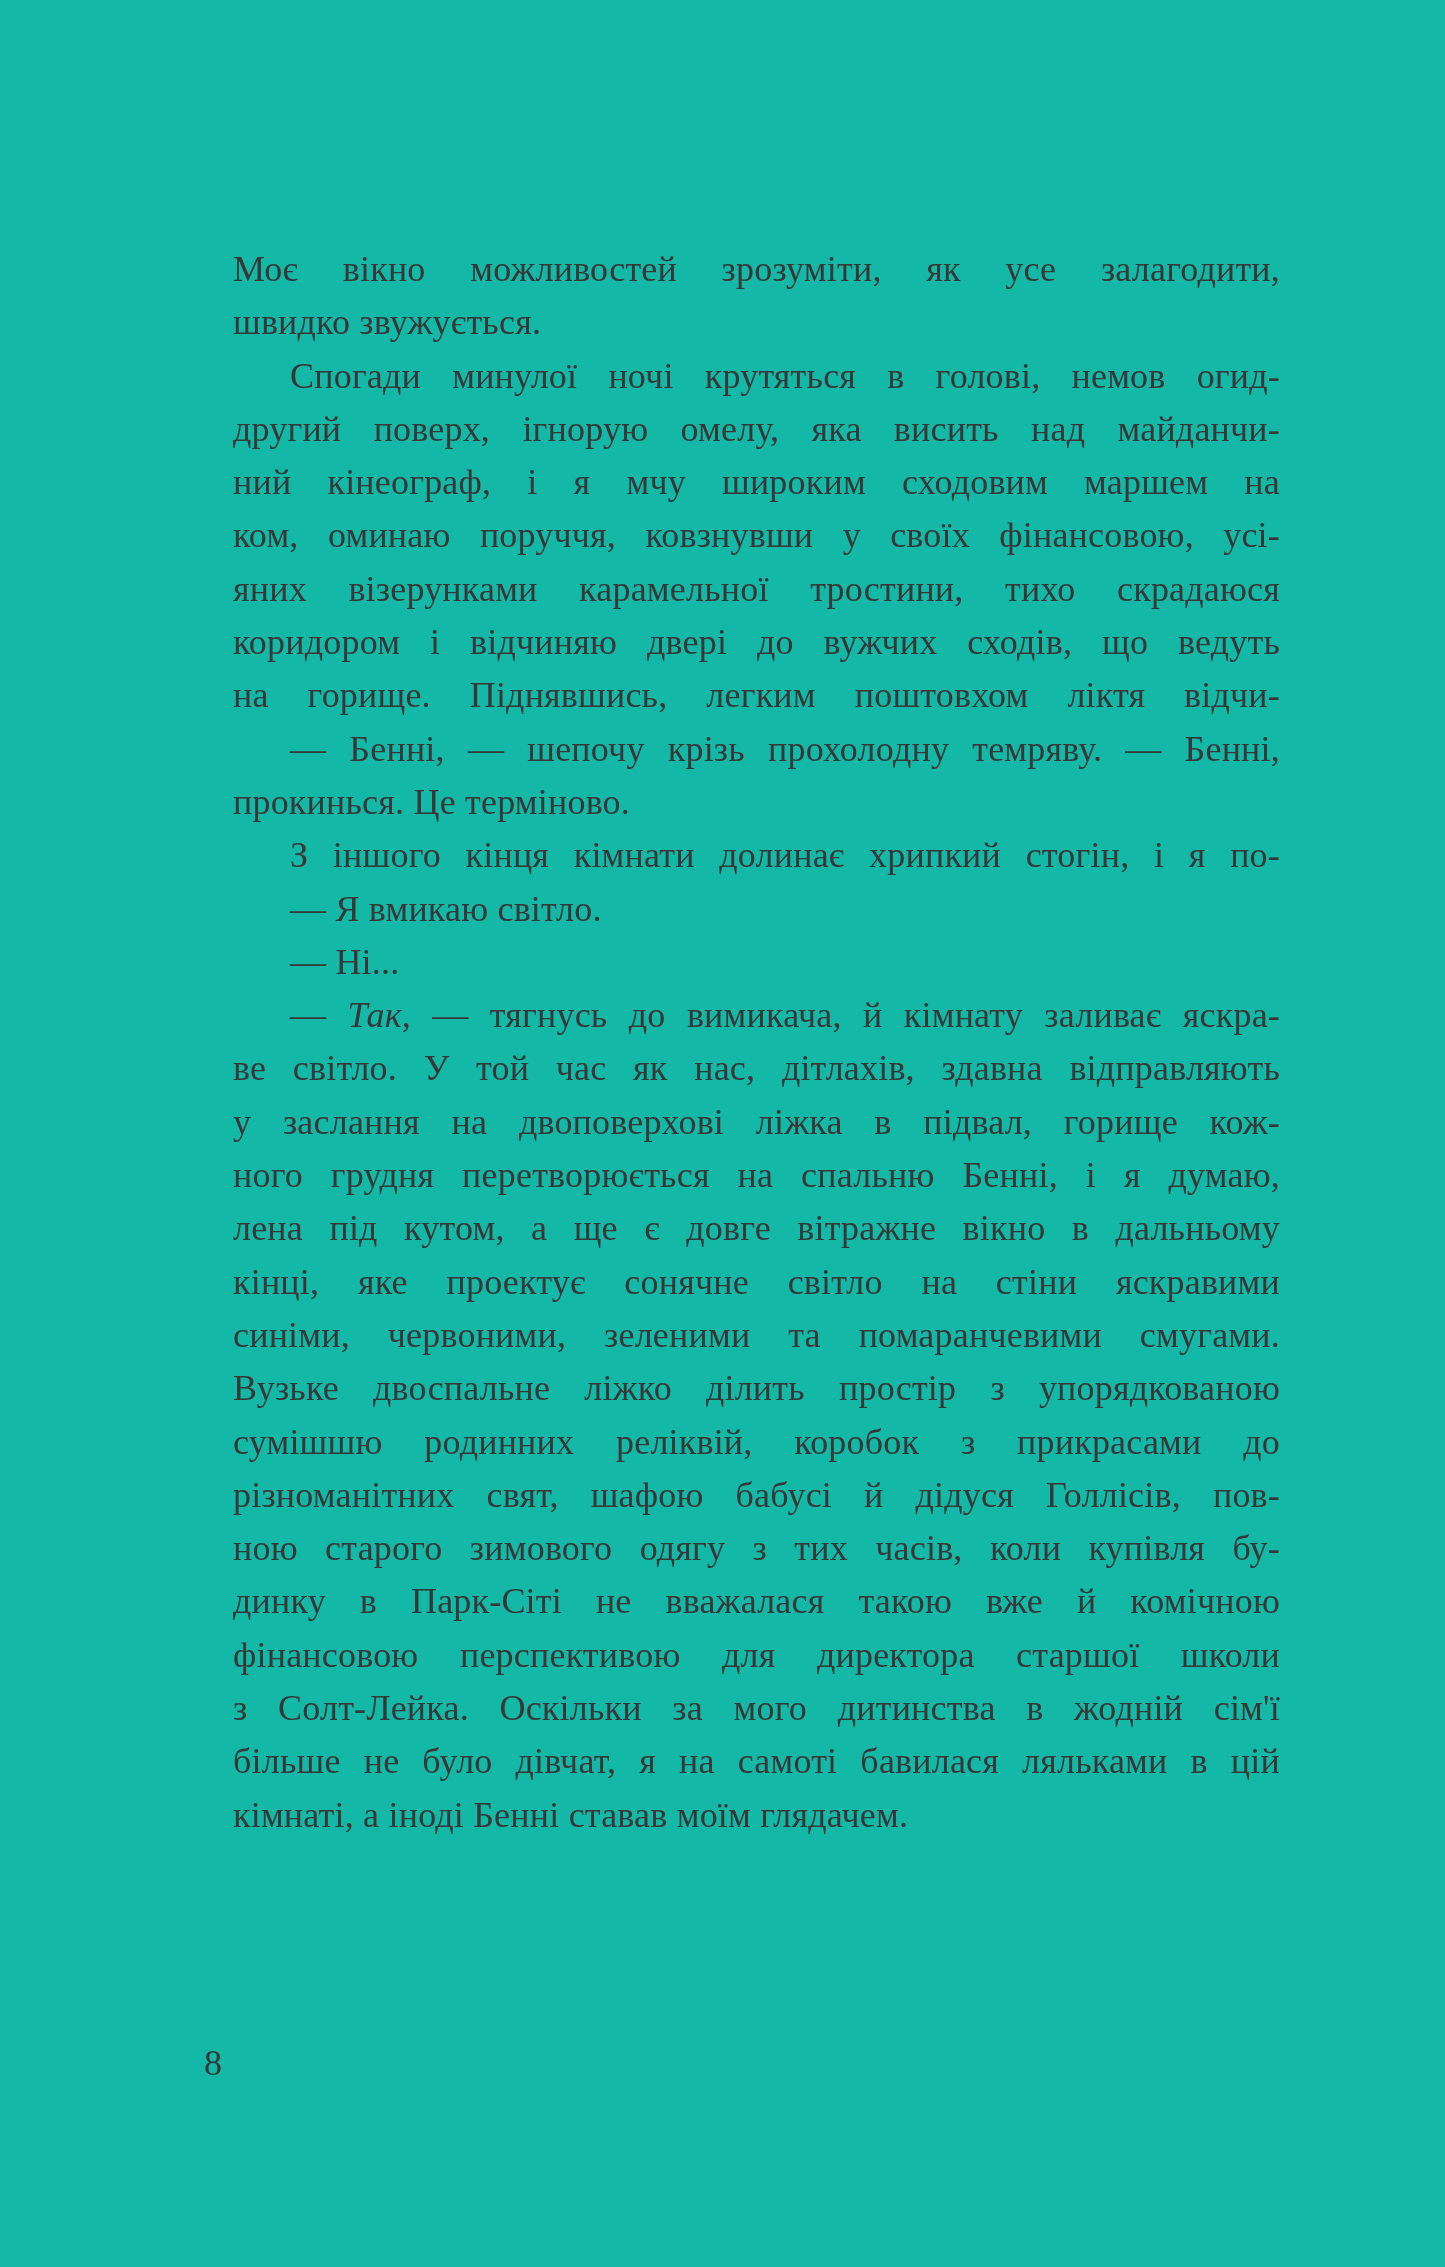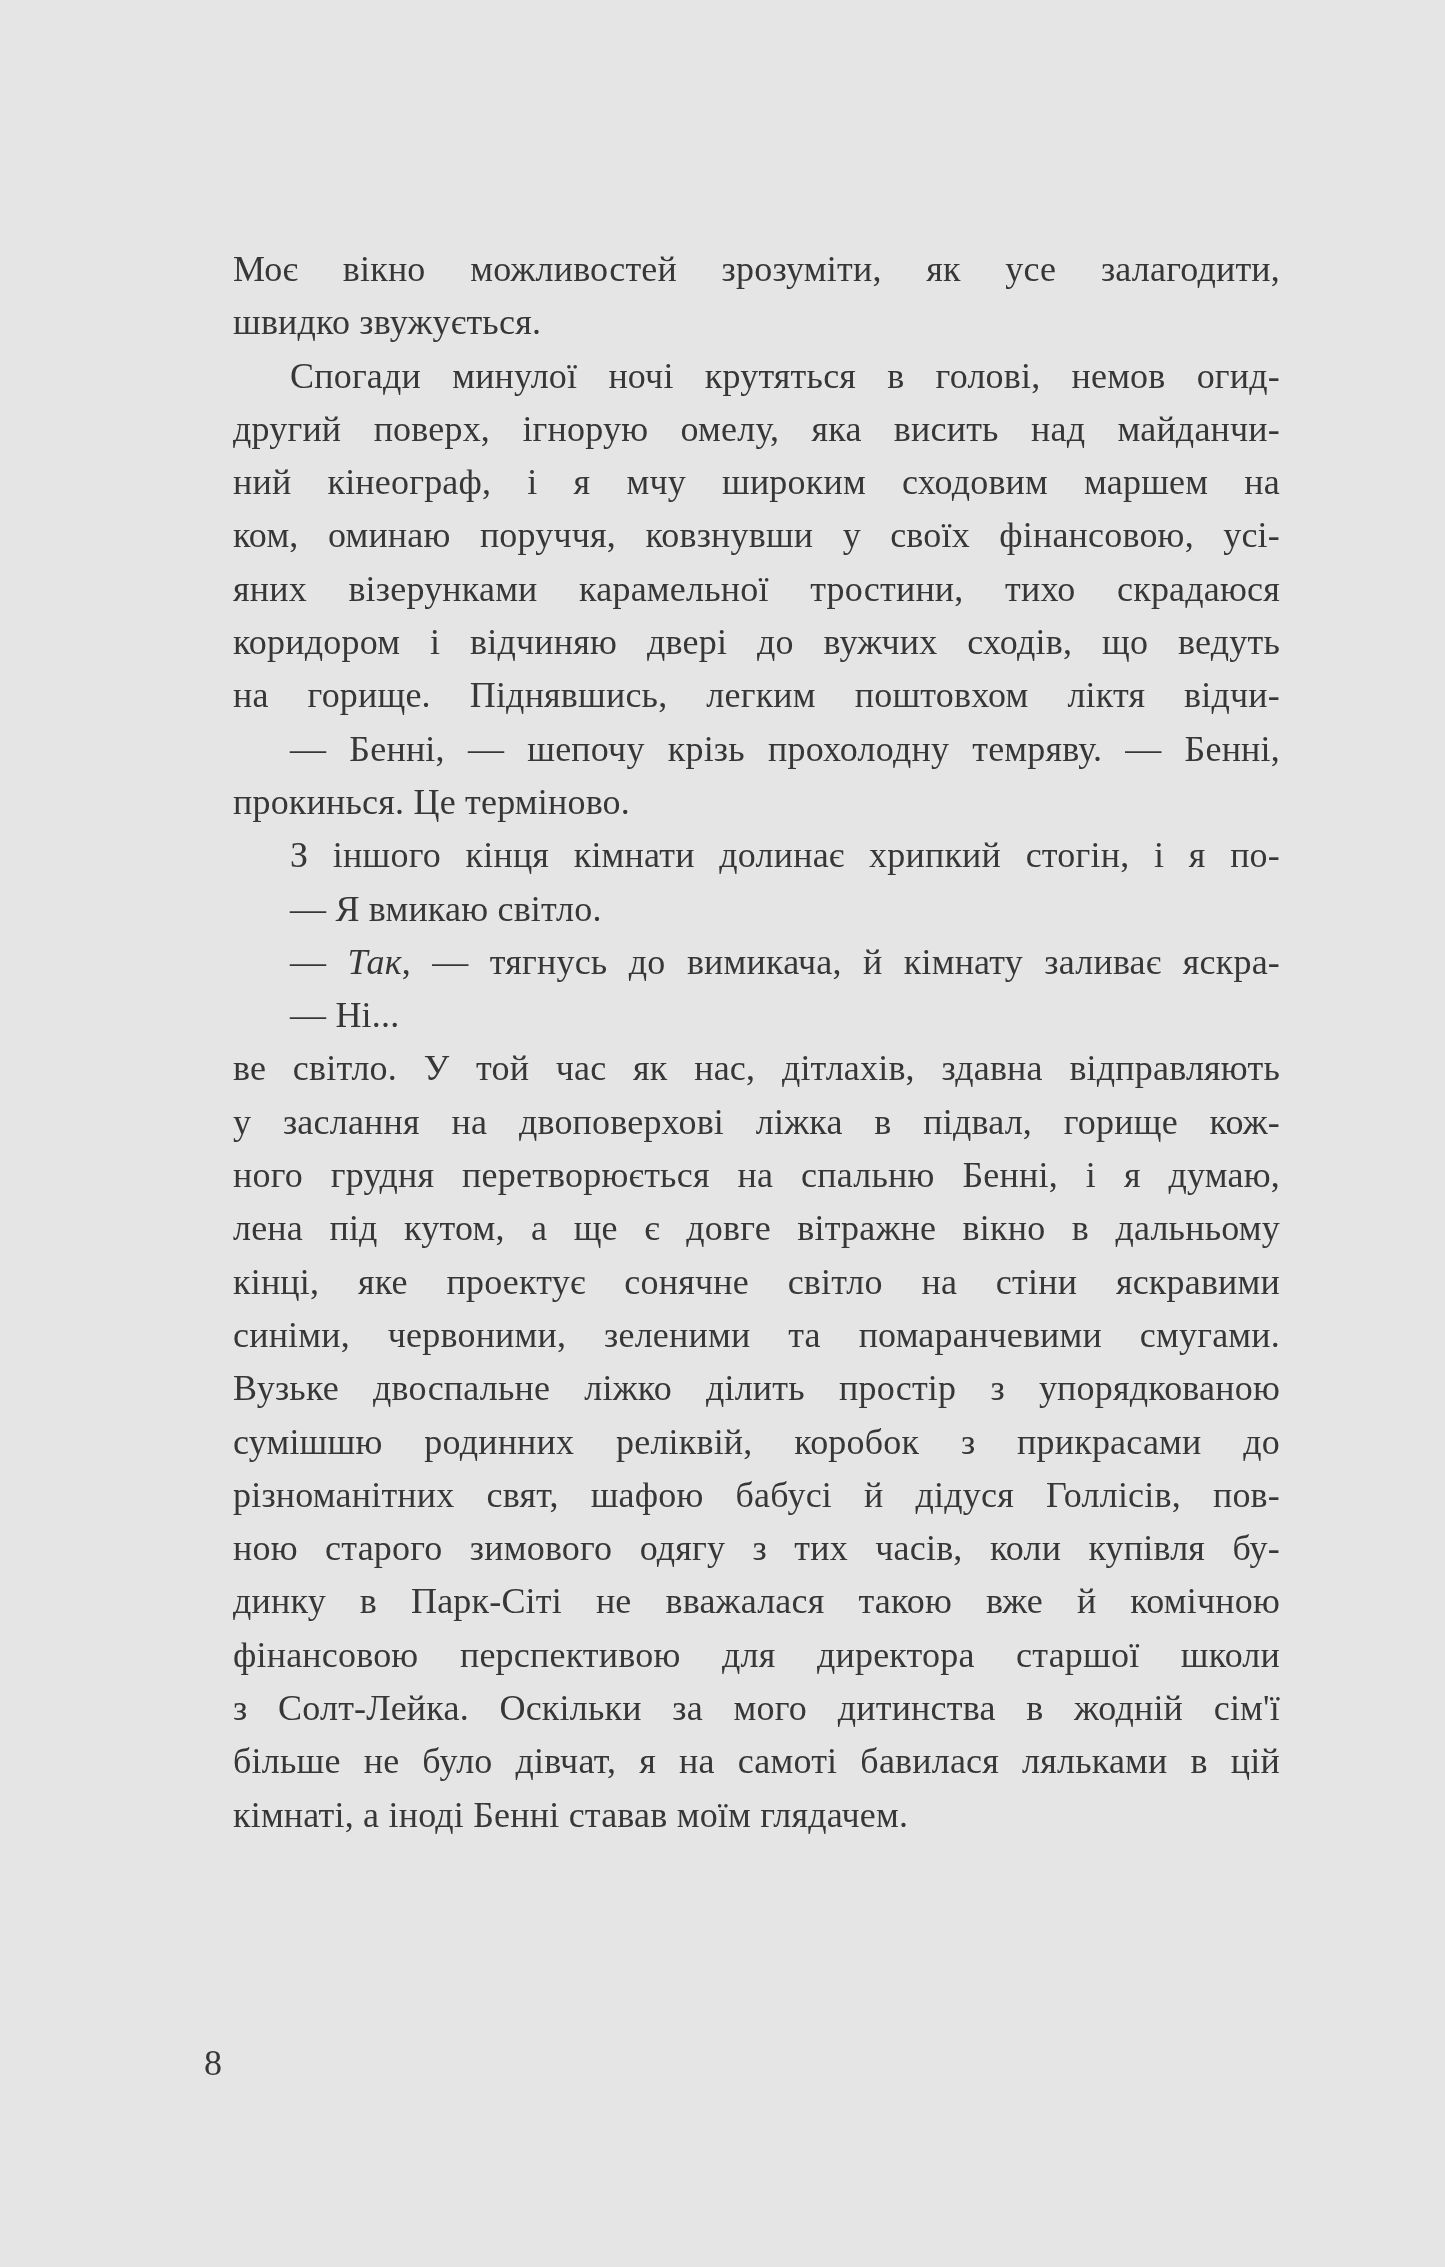--- a/index.html
+++ b/index.html
@@ -4,21 +4,21 @@
 <style>
   html, body {
     margin: 0;
     padding: 0;
     background: #000000;
   }
   .page {
     position: relative;
     width: 1445px;
     height: 2267px;
-    background: #e5e5e5;
+    background: #14b8a6;
     overflow: hidden;
   }
   .text-block {
     position: absolute;
     left: 233px;
     top: 243px;
     width: 1047px;
     font-family: "Liberation Serif", "DejaVu Serif", serif;
     font-size: 36px;
     line-height: 53.3px;
@@ -59,22 +59,22 @@
       <div class="line j">другий поверх, ігнорую омелу, яка висить над майданчи-</div>
       <div class="line j">ний кінеограф, і я мчу широким сходовим маршем на</div>
       <div class="line j">ком, оминаю поруччя, ковзнувши у своїх фінансовою, усі-</div>
       <div class="line j">яних візерунками карамельної тростини, тихо скрадаюся</div>
       <div class="line j">коридором і відчиняю двері до вужчих сходів, що ведуть</div>
       <div class="line j">на горище. Піднявшись, легким поштовхом ліктя відчи-</div>
       <div class="line j i">— Бенні, — шепочу крізь прохолодну темряву. — Бенні,</div>
       <div class="line">прокинься. Це терміново.</div>
       <div class="line j i">З іншого кінця кімнати долинає хрипкий стогін, і я по-</div>
       <div class="line i">— Я вмикаю світло.</div>
+      <div class="line i">— Ні...</div>
       <div class="line j i">— <em>Так</em>, — тягнусь до вимикача, й кімнату заливає яскра-</div>
-      <div class="line i">— Ні...</div>
       <div class="line j">ве світло. У той час як нас, дітлахів, здавна відправляють</div>
       <div class="line j">у заслання на двоповерхові ліжка в підвал, горище кож-</div>
       <div class="line j">ного грудня перетворюється на спальню Бенні, і я думаю,</div>
       <div class="line j">лена під кутом, а ще є довге вітражне вікно в дальньому</div>
       <div class="line j">кінці, яке проектує сонячне світло на стіни яскравими</div>
       <div class="line j">синіми, червоними, зеленими та помаранчевими смугами.</div>
       <div class="line j">Вузьке двоспальне ліжко ділить простір з упорядкованою</div>
       <div class="line j">сумішшю родинних реліквій, коробок з прикрасами до</div>
       <div class="line j">різноманітних свят, шафою бабусі й дідуся Голлісів, пов-</div>
       <div class="line j">ною старого зимового одягу з тих часів, коли купівля бу-</div>

